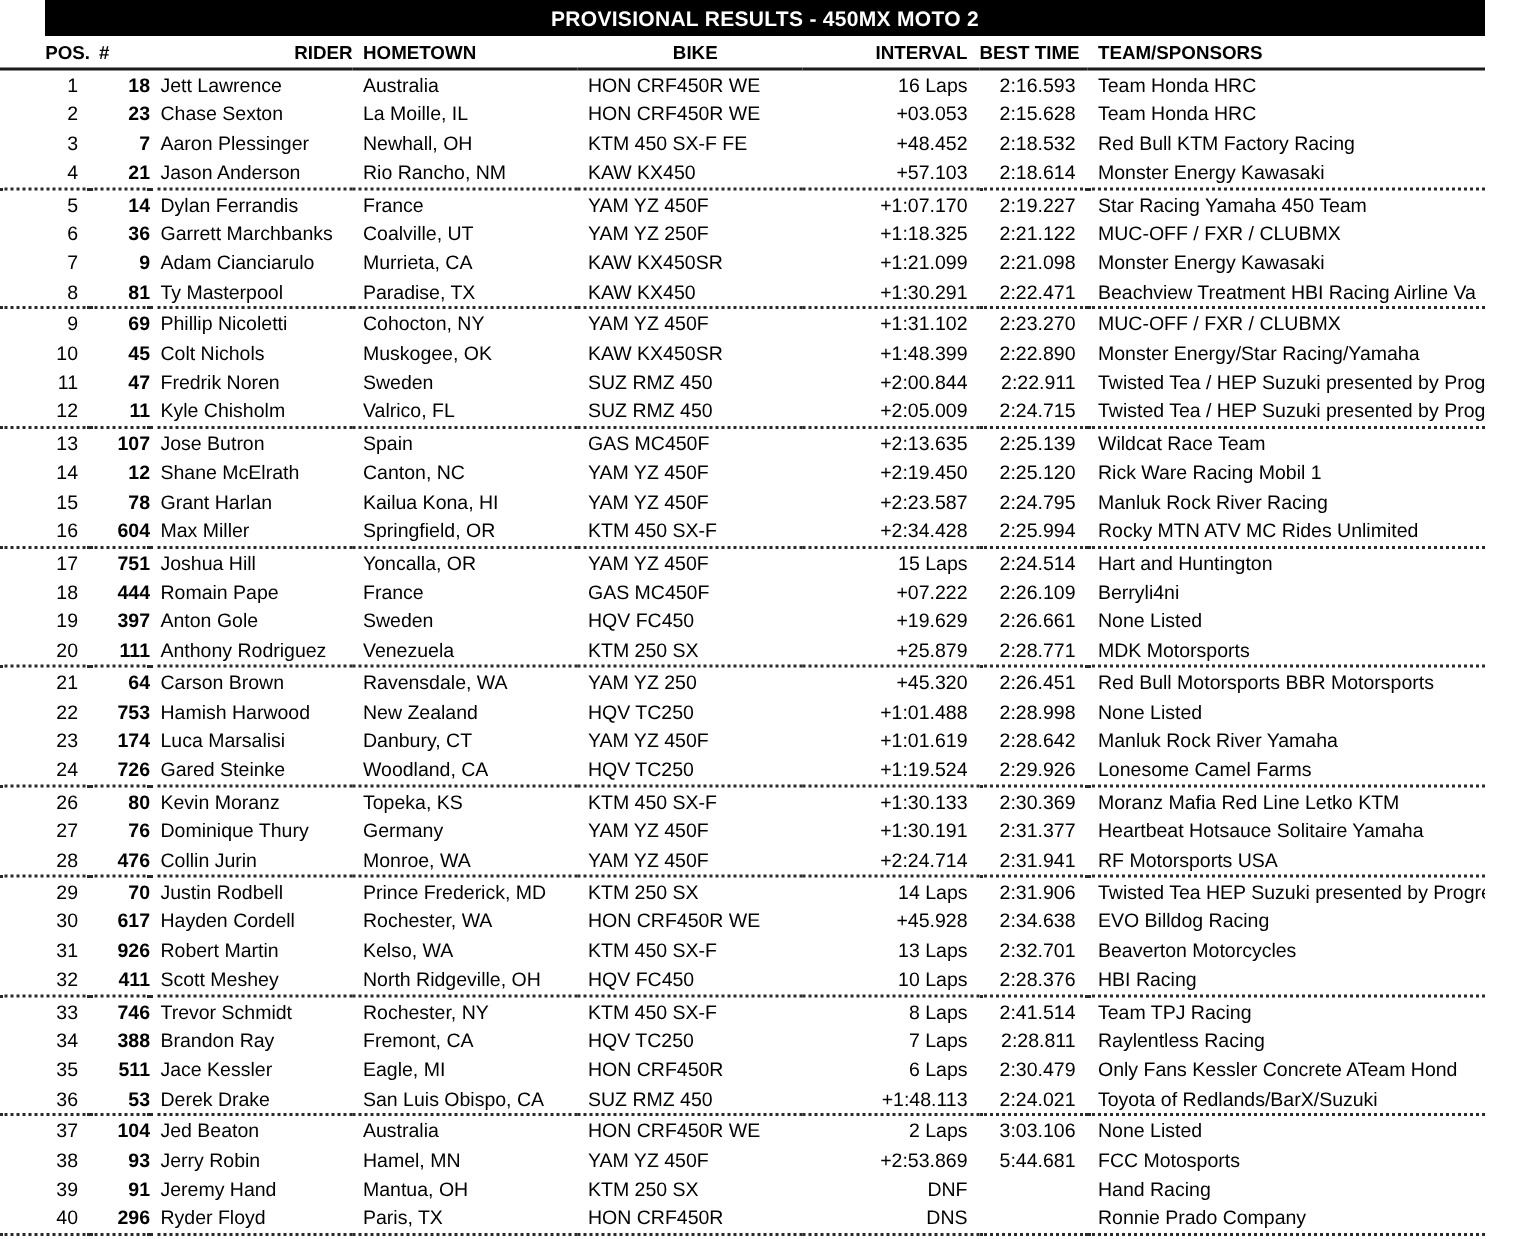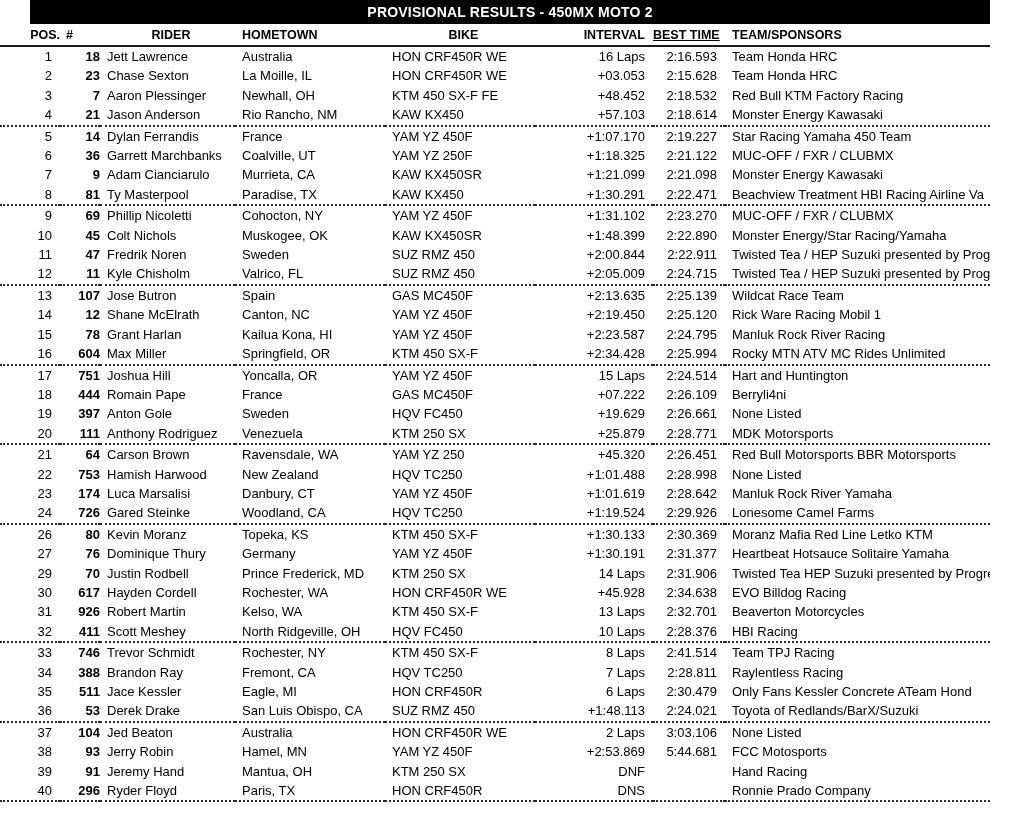--- a/index.html
+++ b/index.html
@@ -54,25 +54,25 @@
 
   .a-r{text-align:right;}
   .a-l{text-align:left;}
   .pad-l6{padding-left:7px !important;}
   .pad-r8{padding-right:8px !important;}
 
   .num{font-weight:bold;}
 
   .h-pos{text-align:right;padding-left:14px !important;}
   .h-num{text-align:left;padding-left:6px !important;}
-  .h-rider{text-align:center;padding-left:7px !important;}
+  .h-rider{text-align:right;padding-left:7px !important;}
   .h-town{text-align:left;padding-left:7px !important;}
   .h-bike{text-align:center;padding-left:7px !important;}
   .h-int{text-align:right;padding-right:8px !important;}
-  .h-best{text-align:center;padding-right:8px !important;text-decoration:underline;}
+  .h-best{text-align:center;padding-right:8px !important;}
   .h-team{text-align:left;padding-left:7px !important;}
 
   .teamcell{max-width:265px;overflow:hidden;text-overflow:clip;}
 </style>
 </head>
 <body>
 
 <div class="sheet">
 
   <div class="titlebar">PROVISIONAL RESULTS - 450MX MOTO 2</div>
@@ -354,20 +354,30 @@
         <tr class="rw">
           <td class="a-r pad-r8">27</td>
           <td class="a-r num">76</td>
           <td class="a-l pad-l6">Dominique Thury</td>
           <td class="a-l pad-l6">Germany</td>
           <td class="a-l pad-l6">YAM YZ 450F</td>
           <td class="a-r pad-r8">+1:30.191</td>
           <td class="a-r pad-r8">2:31.377</td>
           <td class="a-l pad-l6 teamcell">Heartbeat Hotsauce Solitaire Yamaha</td>
         </tr>
+        <tr class="rw gend">
+          <td class="a-r pad-r8">28</td>
+          <td class="a-r num">476</td>
+          <td class="a-l pad-l6">Collin Jurin</td>
+          <td class="a-l pad-l6">Monroe, WA</td>
+          <td class="a-l pad-l6">YAM YZ 450F</td>
+          <td class="a-r pad-r8">+2:24.714</td>
+          <td class="a-r pad-r8">2:31.941</td>
+          <td class="a-l pad-l6 teamcell">RF Motorsports USA</td>
+        </tr>
         <tr class="rw">
           <td class="a-r pad-r8">29</td>
           <td class="a-r num">70</td>
           <td class="a-l pad-l6">Justin  Rodbell</td>
           <td class="a-l pad-l6">Prince Frederick, MD</td>
           <td class="a-l pad-l6">KTM 250 SX</td>
           <td class="a-r pad-r8">14 Laps</td>
           <td class="a-r pad-r8">2:31.906</td>
           <td class="a-l pad-l6 teamcell">Twisted Tea HEP Suzuki presented by Progre</td>
         </tr>

